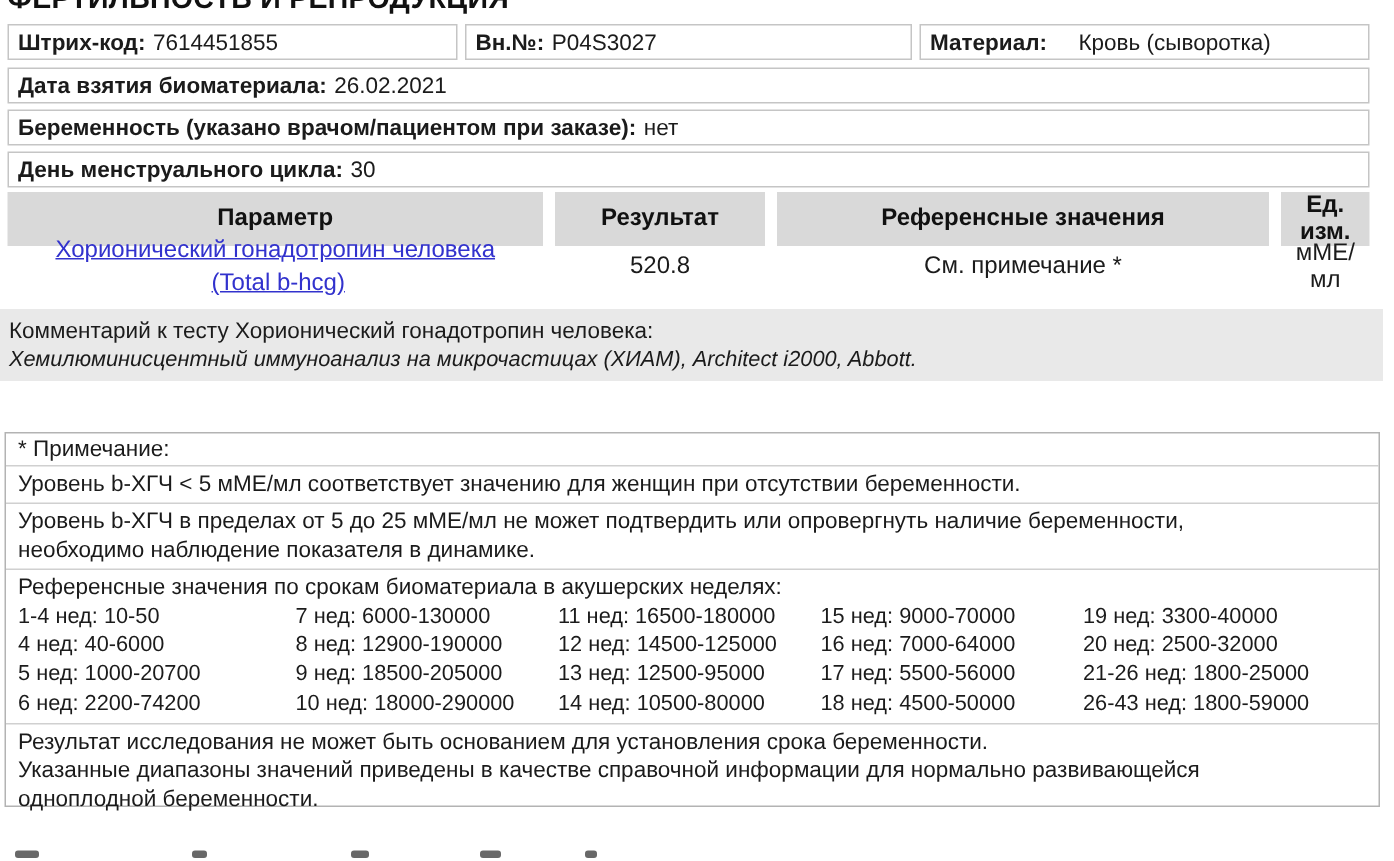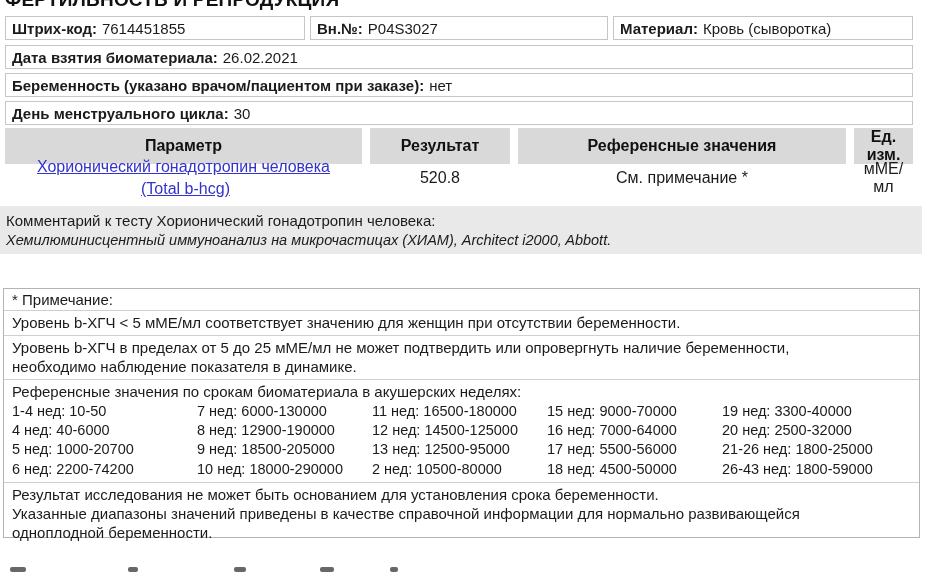--- a/index.html
+++ b/index.html
@@ -92,21 +92,21 @@
   </div>
 
   <div class="ibox r1" style="left:5px; width:300px;">
     <span class="lbl">Штрих-код:</span>
     <span class="val">7614451855</span>
   </div>
   <div class="ibox r1" style="left:310px; width:298px;">
     <span class="lbl">Вн.№:</span>
     <span class="val">P04S3027</span>
   </div>
-  <div class="ibox r1" style="left:613px; width:300px;">
+  <div class="ibox r1" style="left:613px; width:300px;gap:16px;">
     <span class="lbl">Материал:</span>
     <span class="val">Кровь (сыворотка)</span>
   </div>
 
   <div class="ibox r2" style="left:5px; width:908px;">
     <span class="lbl">Дата взятия биоматериала:</span>
     <span class="val">26.02.2021</span>
   </div>
 
   <div class="ibox r3" style="left:5px; width:908px;text-align:right;">
@@ -163,21 +163,21 @@
         <span>12 нед: 14500-125000</span>
         <span>16 нед: 7000-64000</span>
         <span>20 нед: 2500-32000</span>
         <span>5 нед: 1000-20700</span>
         <span>9 нед: 18500-205000</span>
         <span>13 нед: 12500-95000</span>
         <span>17 нед: 5500-56000</span>
         <span>21-26 нед: 1800-25000</span>
         <span>6 нед: 2200-74200</span>
         <span>10 нед: 18000-290000</span>
-        <span>2 нед: 10500-80000</span>
+        <span>14 нед: 10500-80000</span>
         <span>18 нед: 4500-50000</span>
         <span>26-43 нед: 1800-59000</span>
       </div>
     </div>
     <div class="nrow">
       <div>Результат исследования не может быть основанием для установления срока беременности.</div>
       <div>Указанные диапазоны значений приведены в качестве справочной информации для нормально развивающейся</div>
       <div>одноплодной беременности.</div>
     </div>
   </div>

